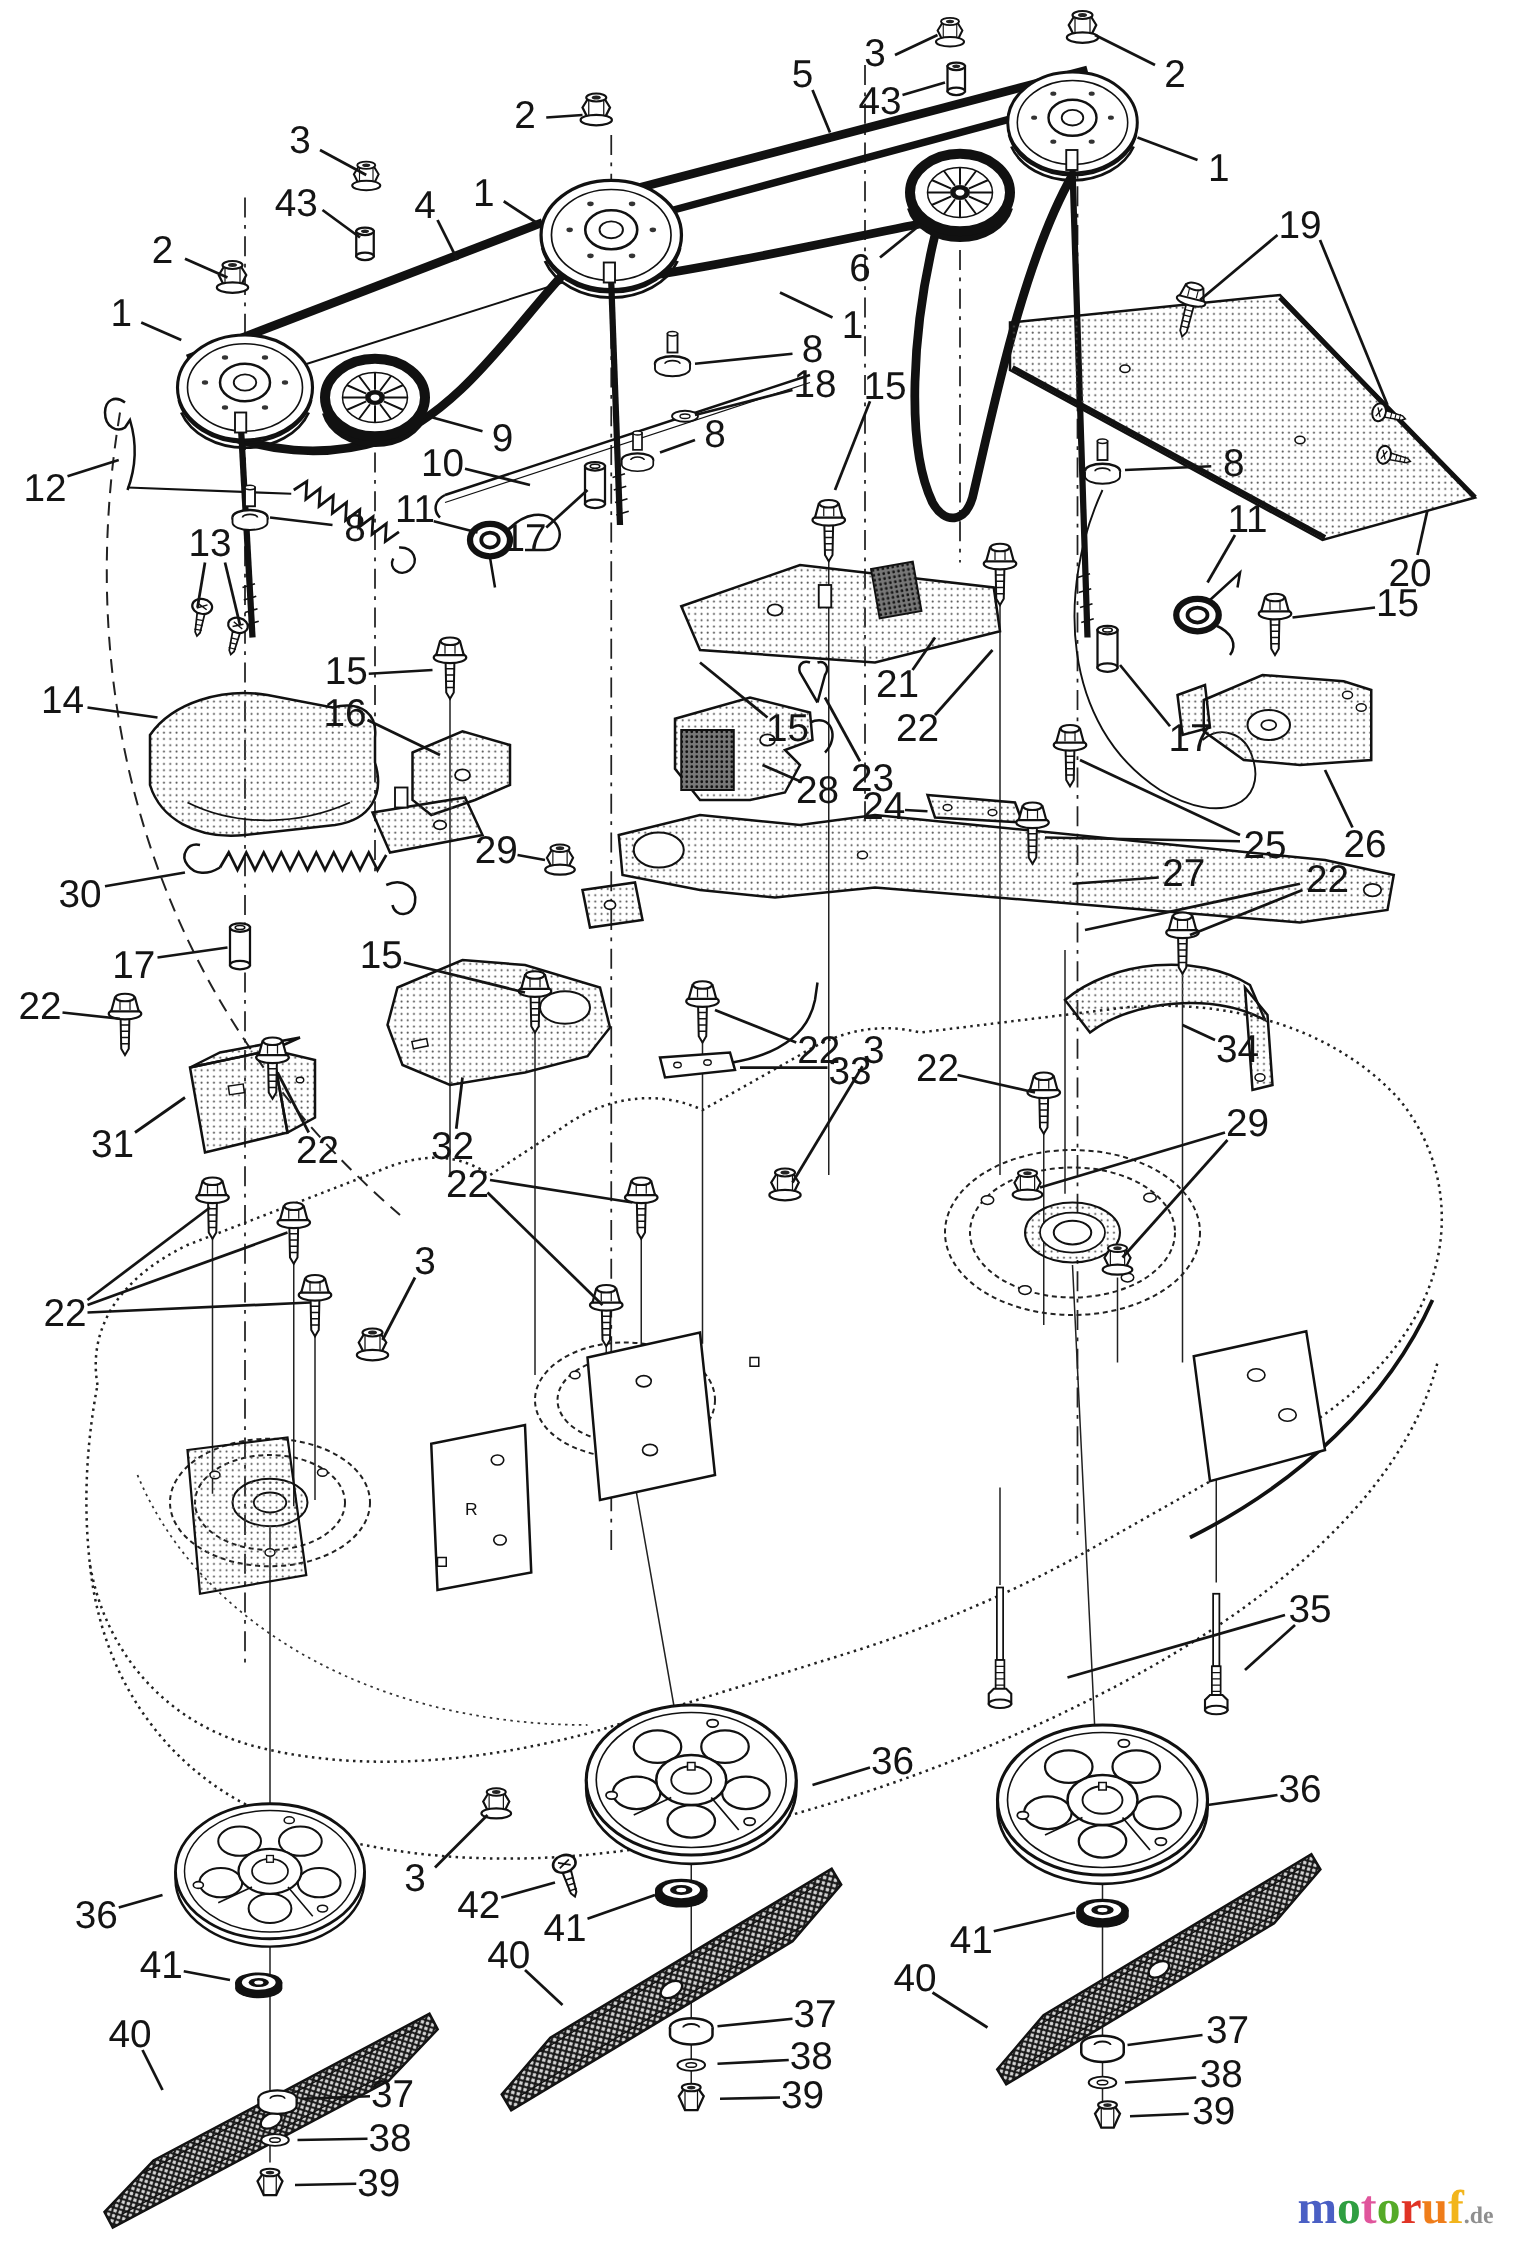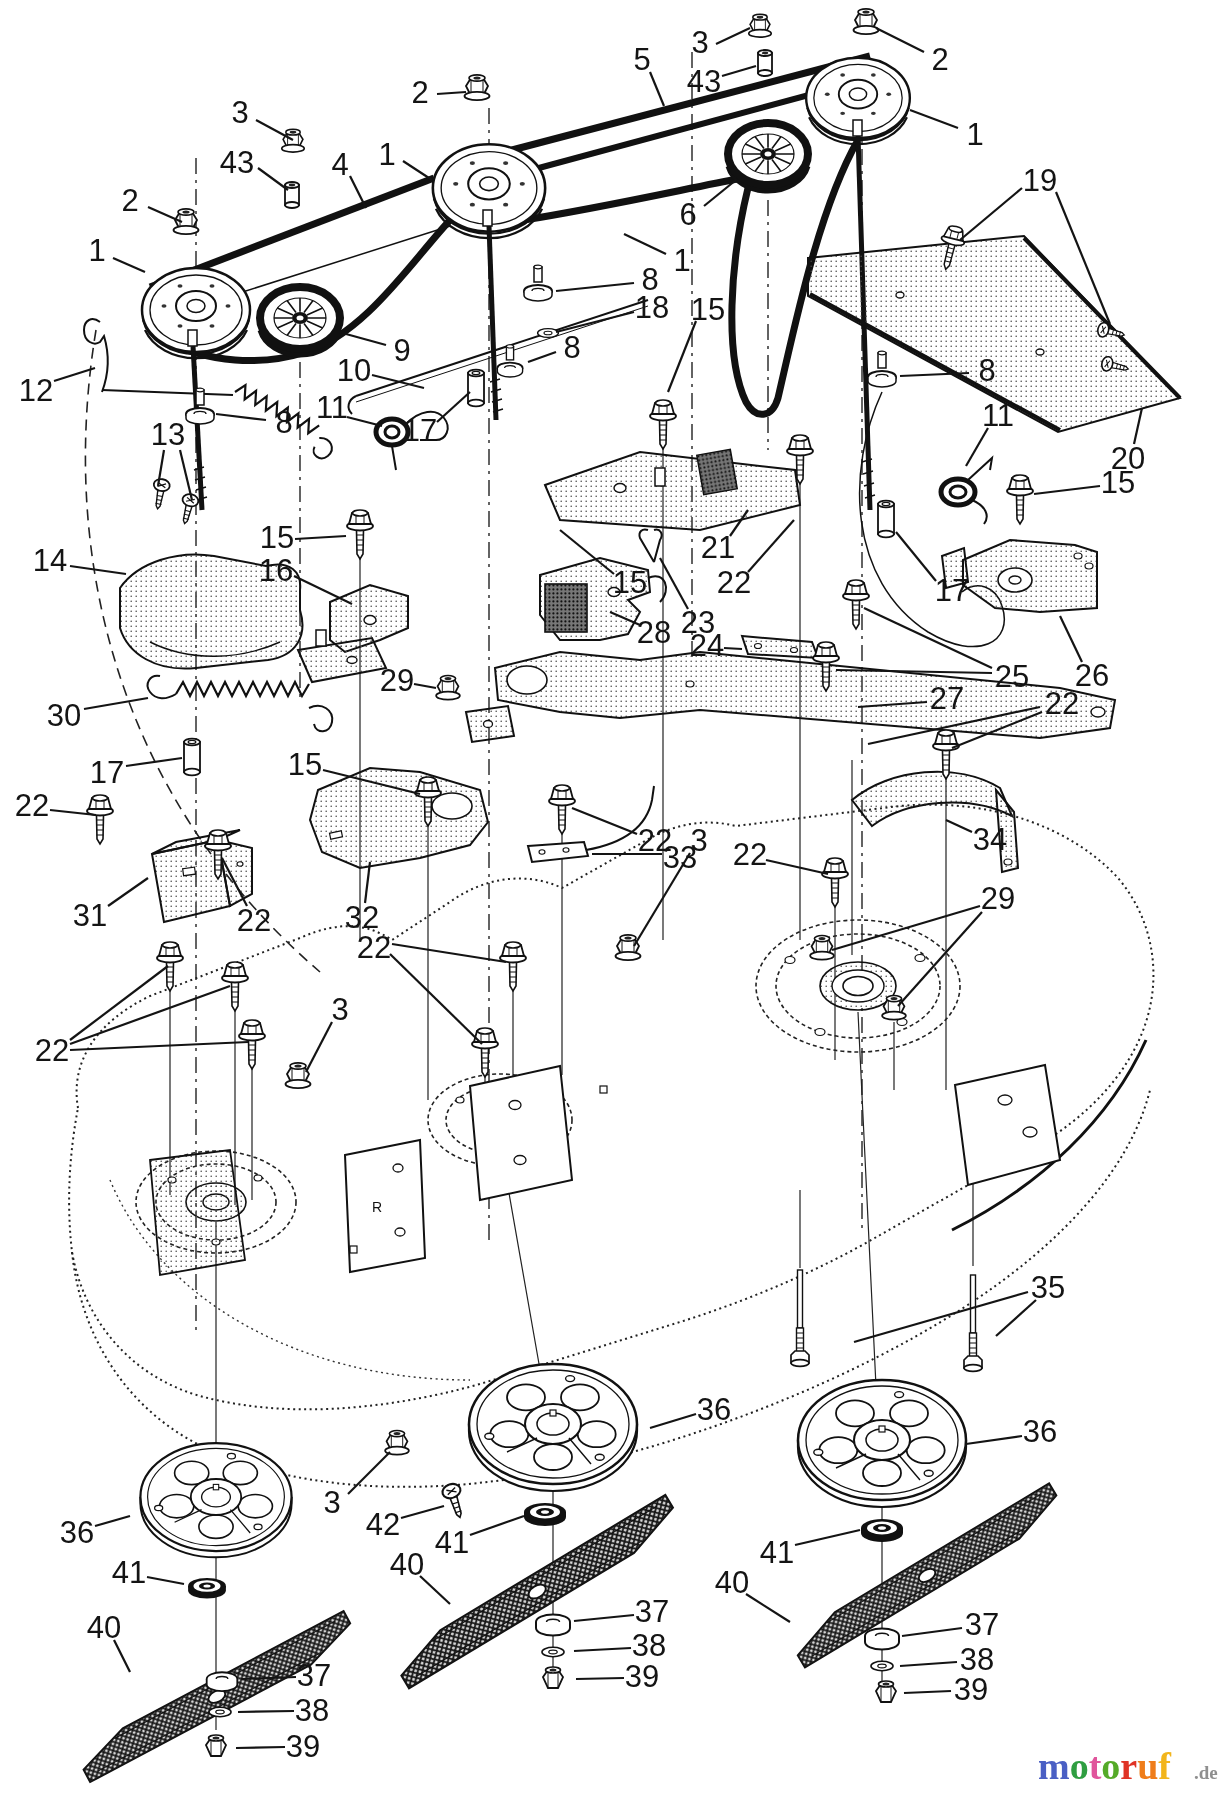--- a/index.html
+++ b/index.html
@@ -11,21 +11,21 @@
   .leader{stroke:#141414;stroke-width:2.2;fill:none;}
   .ln{stroke:#111;fill:none;}
   .thin{stroke:#222;stroke-width:1.2;fill:none;}
   .axis{stroke:#222;stroke-width:1.4;fill:none;stroke-dasharray:16 6 3 6;}
   .dot-outline{stroke:#222;stroke-width:2;fill:none;stroke-dasharray:2 3.5;}
   .dot-thin{stroke:#333;stroke-width:1.4;fill:none;stroke-dasharray:2 3.5;}
   .dash{stroke:#222;stroke-width:1.6;fill:none;stroke-dasharray:11 7;}
   #logo{position:absolute;left:1038px;top:1744px;width:180px;
         font-family:"Liberation Serif",serif;font-weight:bold;font-size:38px;
         letter-spacing:0px;white-space:nowrap;}
-  #logo .suffix{font-size:19px;font-weight:bold;margin-left:23px;}
+  #logo .suffix{font-size:19px;font-weight:bold;}
 </style>
 </head>
 <body>
 
 <div id="stage">
 <svg width="1223" height="1800" viewBox="0 0 1223 1800">
 <defs>
   <pattern id="dots" width="5" height="5" patternUnits="userSpaceOnUse">
     <circle cx="1.2" cy="1.2" r="0.8" fill="#4a4a4a"></circle>
   </pattern>

